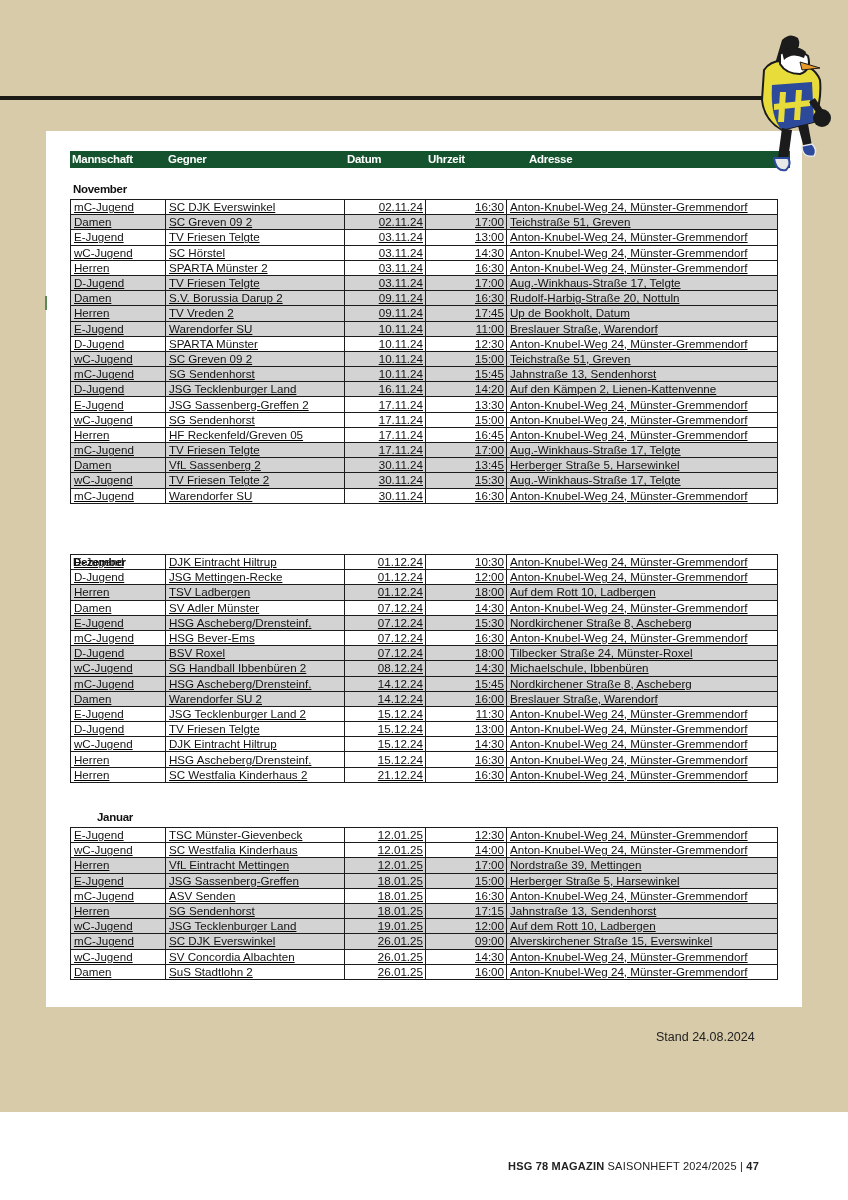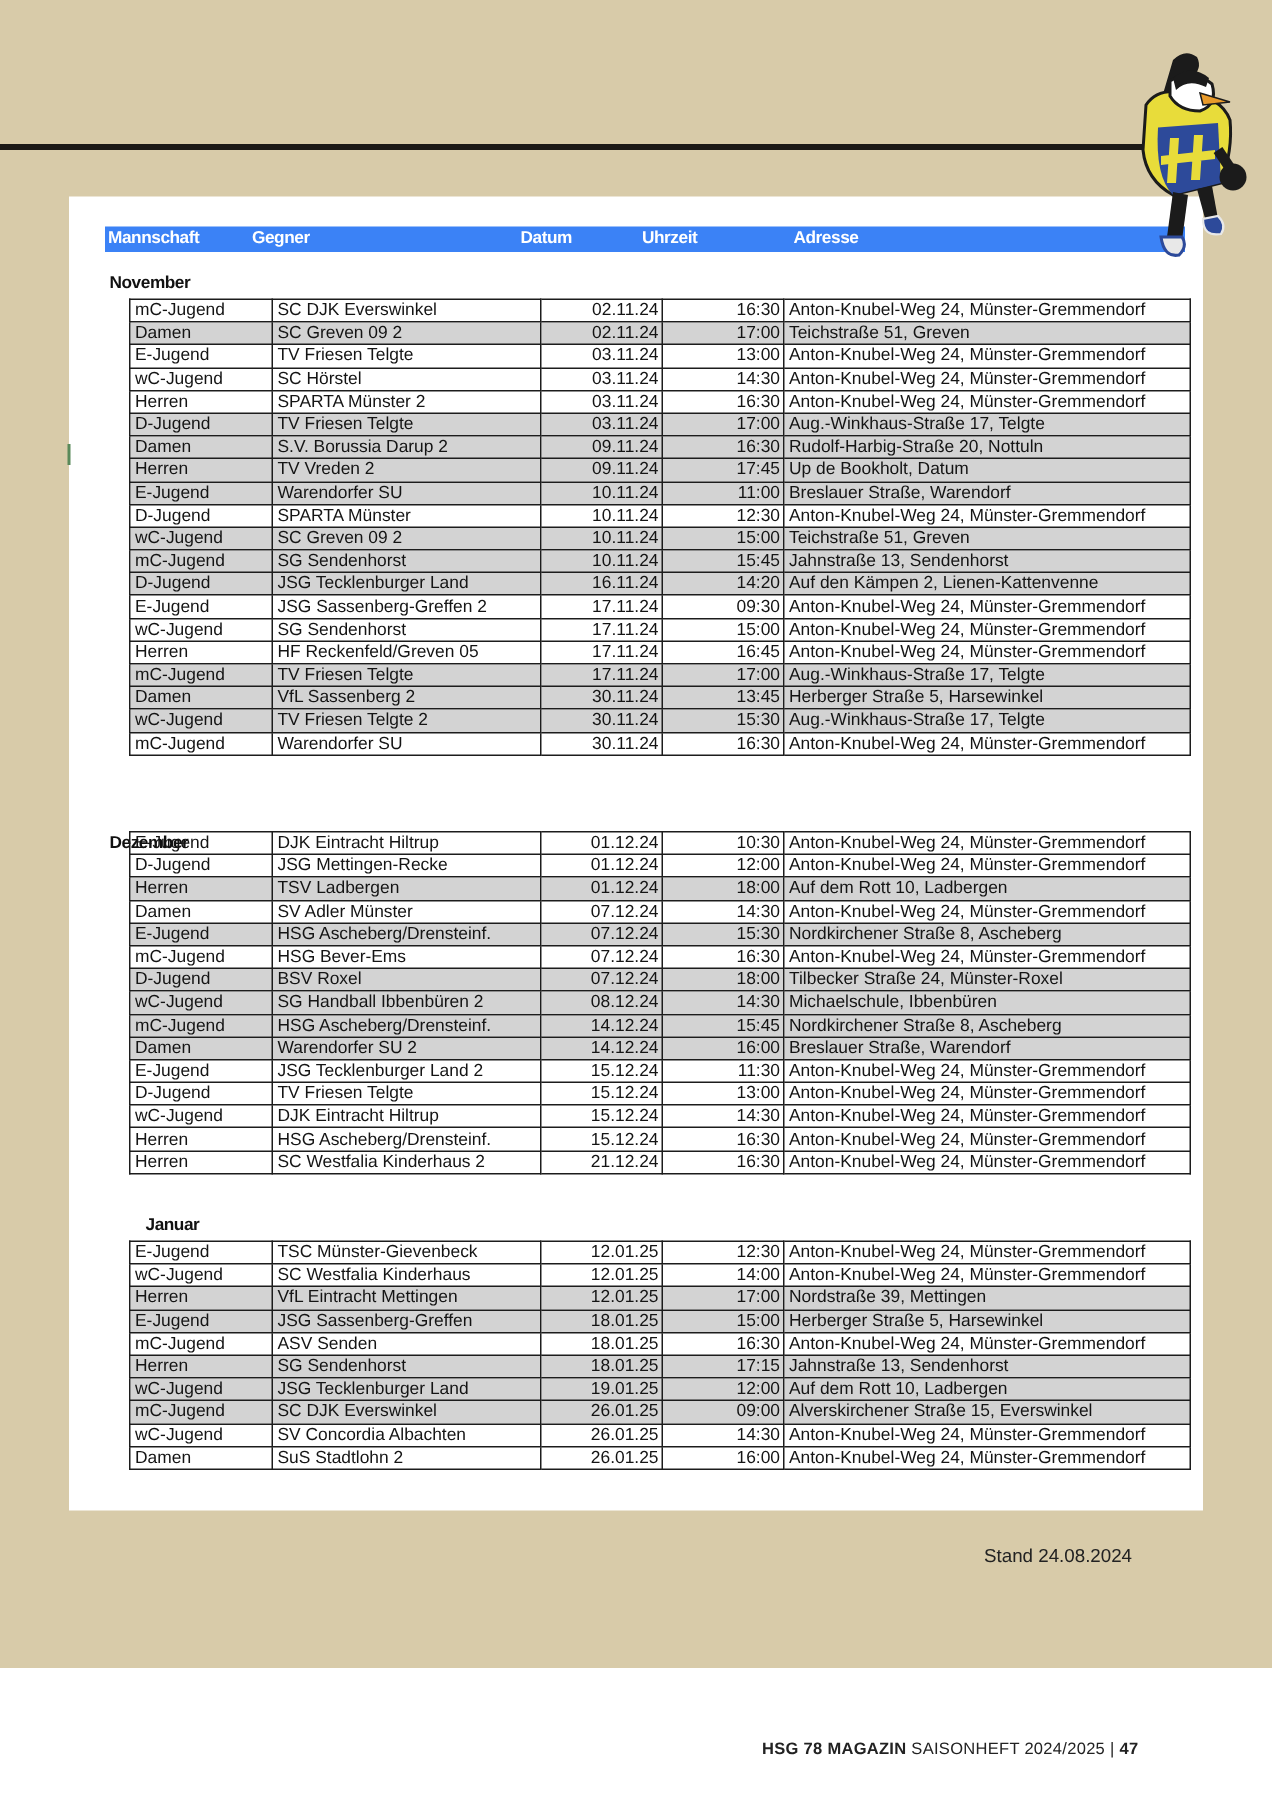--- a/index.html
+++ b/index.html
@@ -1,24 +1,24 @@
 <!DOCTYPE html>
 <html><head>
 <meta charset="utf-8">
 <style>
   html, body { margin:0; padding:0; }
   body { width:848px; height:1200px; position:relative; background:#ffffff; overflow:hidden;
          font-family:"Liberation Sans", sans-serif; }
   .beige { position:absolute; left:0; top:0; width:848px; height:1112px; background:#d8cba9; }
   .rule { position:absolute; left:0; top:96px; width:780px; height:4px; background:#1c1a17; }
   .card { position:absolute; left:46px; top:131px; width:756px; height:876px; background:#ffffff; }
-  .hdr { position:absolute; left:70px; top:151px; width:720px; height:17px; background:#3b82f6; display:flex; }
+  .hdr { position:absolute; left:70px; top:151px; width:720px; height:17px; background:#14532d; display:flex; }
   .hdr span { color:#ffffff; font-weight:bold; font-size:11.5px; line-height:17px; position:absolute; top:0; letter-spacing:-0.3px; }
   .month { position:absolute; left:73px; font-weight:bold; font-size:11.5px; color:#111; letter-spacing:-0.3px; }
-  table.sched { position:absolute; left:86px; width:707px; border-collapse:collapse; table-layout:fixed; }
+  table.sched { position:absolute; left:70px; width:707px; border-collapse:collapse; table-layout:fixed;text-decoration:underline; }
   table.sched td { border:1.3px solid #1c1c1c; height:14.2px; padding:0 3px; font-size:11.6px; line-height:14px;
                    color:#141414; white-space:nowrap; overflow:hidden; }
   table.sched tr.away td { background:#d3d3d3; }
   table.sched td.r { text-align:right; padding-right:2px; }
   col.c1 { width:95px; } col.c2 { width:179px; } col.c3 { width:81px; } col.c4 { width:81px; } col.c5 { width:271px; }
   .stand { position:absolute; left:656px; top:1030px; font-weight:normal; font-size:12.5px; color:#222; }
   .footer { position:absolute; left:508px; top:1160px; font-size:11px; color:#222; letter-spacing:0.2px; }
   .footer b { font-weight:900; }
   .green-mark { position:absolute; left:45px; top:296px; width:2px; height:14px; background:#5a8a5a; }
   .mascot { position:absolute; left:742px; top:30px; width:100px; height:155px; }
@@ -138,21 +138,21 @@
           <td>D-Jugend</td>
           <td>JSG Tecklenburger Land</td>
           <td class="r">16.11.24</td>
           <td class="r">14:20</td>
           <td>Auf den Kämpen 2, Lienen-Kattenvenne</td>
         </tr>
         <tr>
           <td>E-Jugend</td>
           <td>JSG Sassenberg-Greffen 2</td>
           <td class="r">17.11.24</td>
-          <td class="r">09:30</td>
+          <td class="r">13:30</td>
           <td>Anton-Knubel-Weg 24, Münster-Gremmendorf</td>
         </tr>
         <tr>
           <td>wC-Jugend</td>
           <td>SG Sendenhorst</td>
           <td class="r">17.11.24</td>
           <td class="r">15:00</td>
           <td>Anton-Knubel-Weg 24, Münster-Gremmendorf</td>
         </tr>
         <tr>

